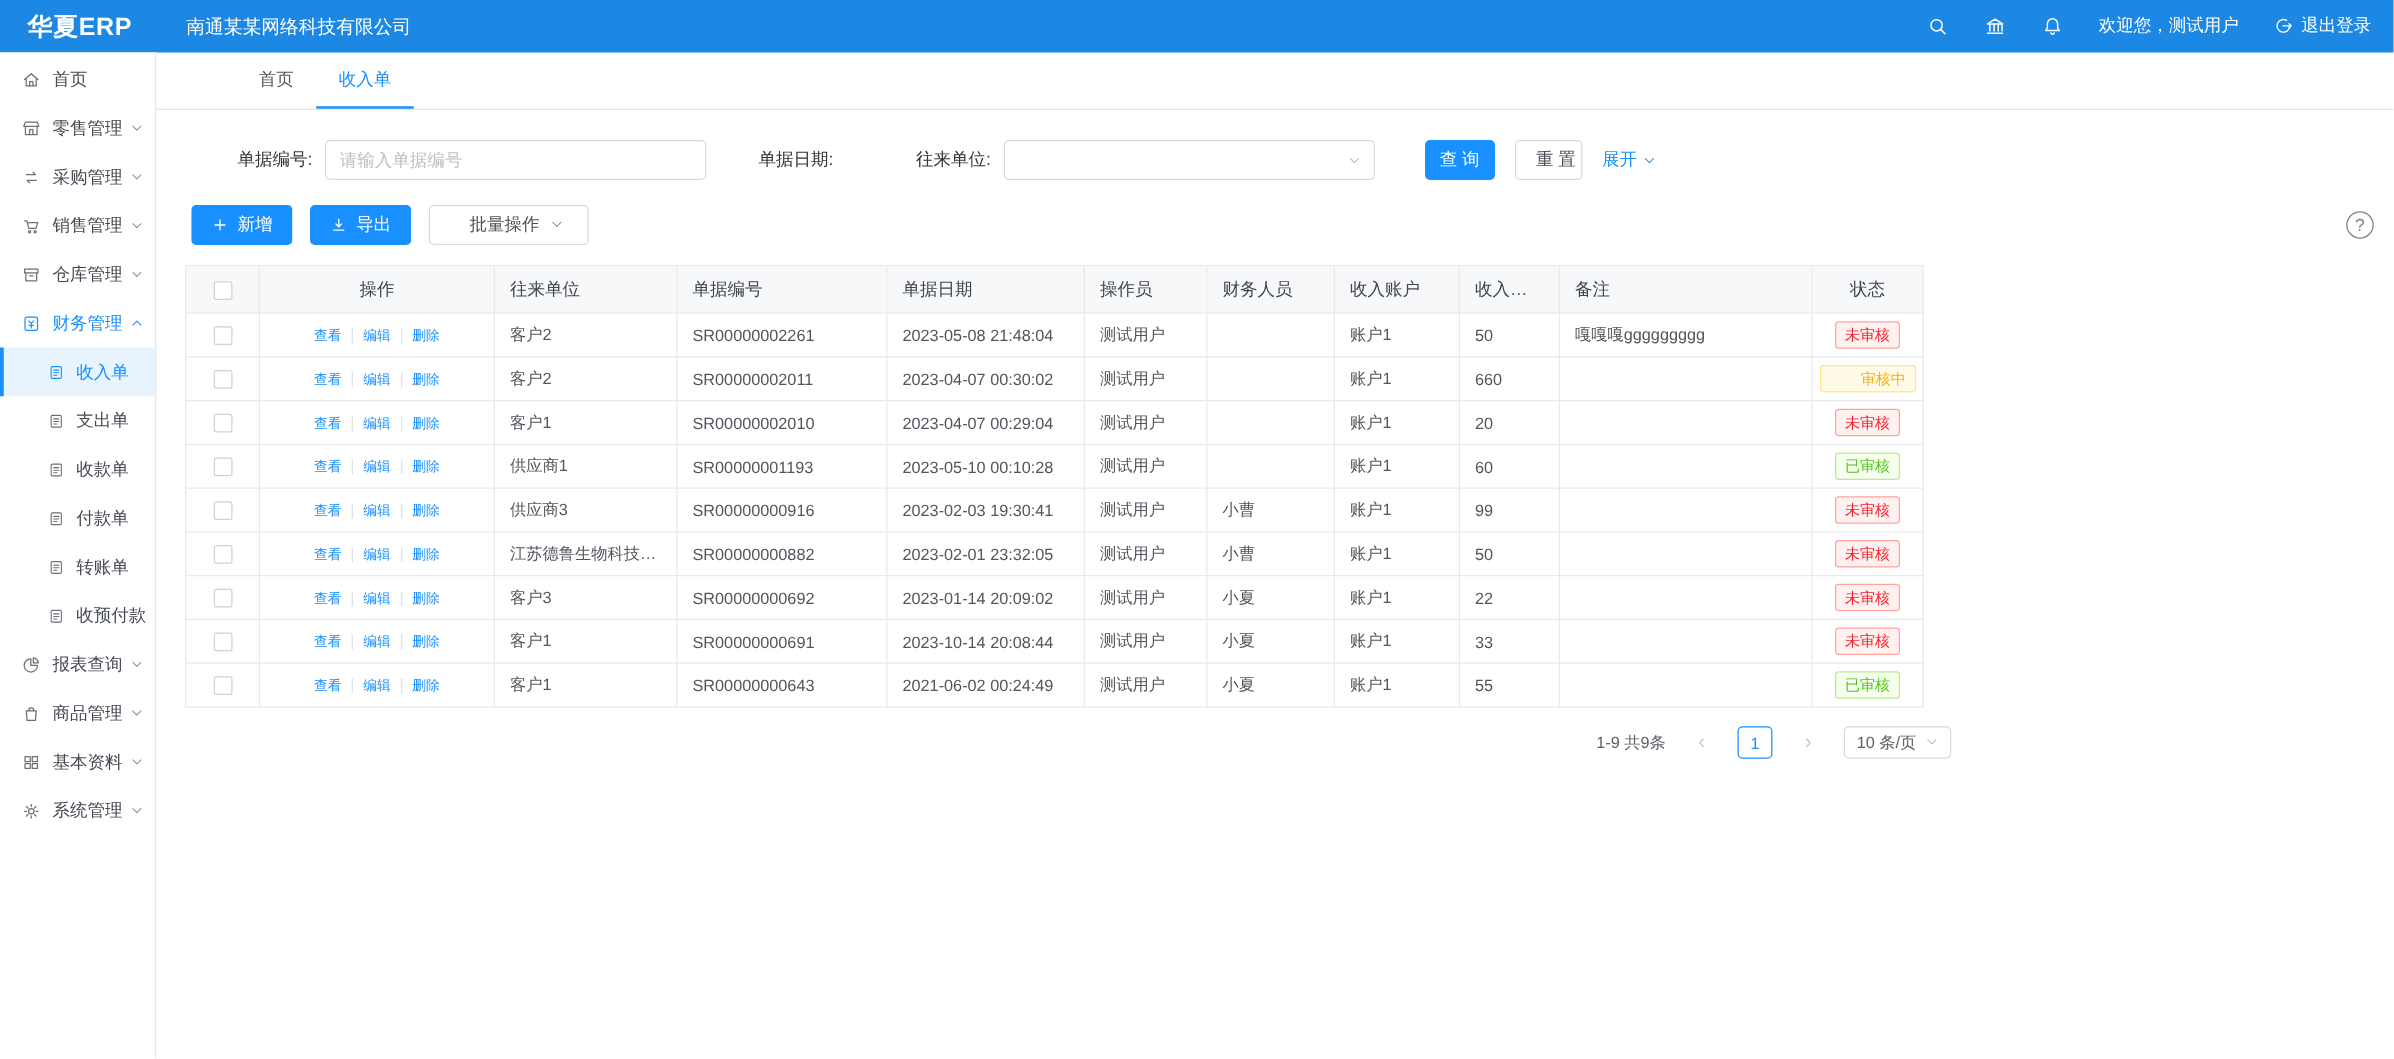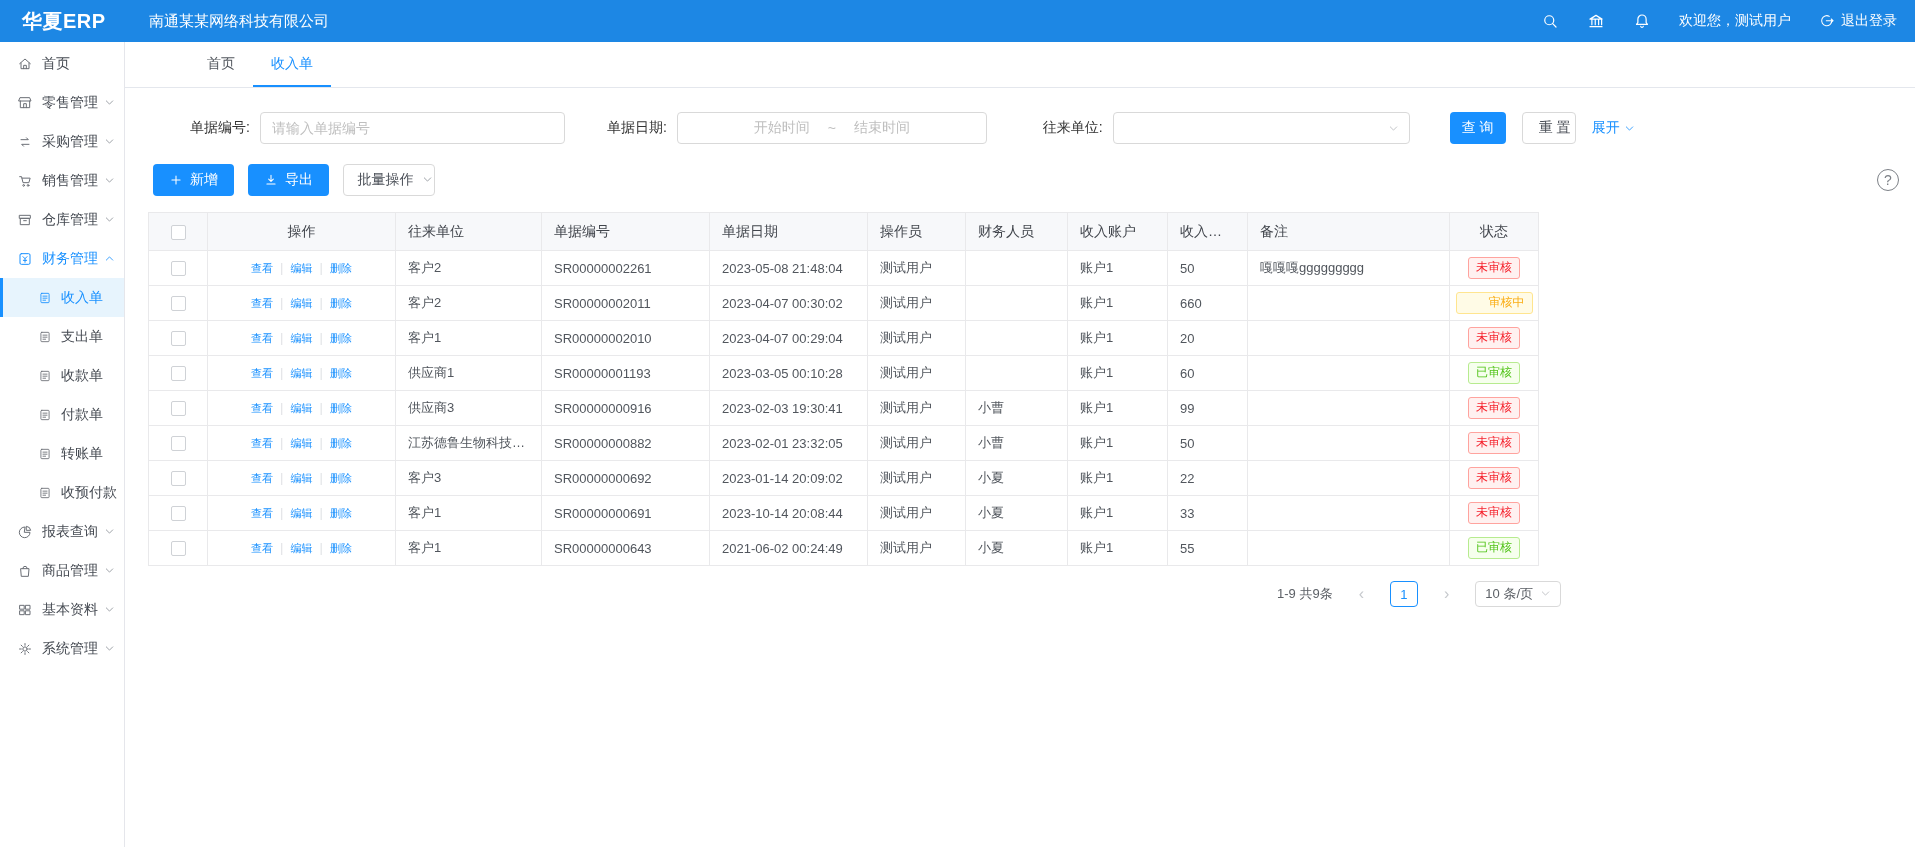--- a/index.html
+++ b/index.html
@@ -63,37 +63,37 @@
   .btn-reset { width:54px; margin-left:16px; }
   .link-expand { margin-left:16px; color:var(--accent); font-size:14px; display:inline-flex;
     align-items:center; gap:4px; cursor:pointer; }
   .link-expand svg { stroke:var(--accent); }
 
   
   .toolbar { display:flex; align-items:center; margin:20px 0 0 28px; height:32px; padding-right:16px; }
   .btn-ico { display:inline-flex; margin-right:7px; }
   .btn-ico svg { width:14px; height:14px; stroke:currentColor; fill:none; stroke-width:1.8; stroke-linecap:round; stroke-linejoin:round; }
   .btn-add { width:81px; } .btn-export { width:81px; margin-left:14px; }
-  .btn-batch { width:92px; margin-left:14px; gap:8px; }
+  .btn-batch { width:128px; margin-left:14px; gap:8px; }
   .btn-batch .chev svg { stroke:#8a8f96; }
   .help { margin-left:auto; width:22px; height:22px; border:1.5px solid #7d8187; border-radius:50%;
     color:#7d8187; font-size:14px; display:flex; align-items:center; justify-content:center; cursor:pointer; }
 
   
   .tablewrap { margin:16px 0 0 23px; }
   table { border-collapse:collapse; table-layout:fixed; width:1390px; }
   th, td { border:1px solid #e9e9eb; font-weight:normal; overflow:hidden; white-space:nowrap; text-overflow:ellipsis; }
   th { background:#f7f8fa; height:38px; font-size:14px; color:#41454c; font-weight:500; text-align:left; padding:0 12px; }
   td { height:35px; font-size:13px; color:#51565d; padding:0 12px; background:#fff; }
   th.center, td.center { text-align:center; padding:0 4px; }
   .ops a { color:var(--accent); text-decoration:none; font-size:11px; cursor:pointer; }
   .ops .sep { color:#e1e3e6; margin:0 7px; }
   input[type="checkbox"] { appearance:none; width:15px; height:15px; border:1px solid #cfd2d6;
     border-radius:2px; background:#fff; vertical-align:middle; cursor:pointer; }
-  .badge { display:inline-block; font-size:12px; line-height:18px; padding:1px 7px; border-radius:3px; border:1px solid;font-family:Liberation Mono, monospace; }
+  .badge { display:inline-block; font-size:12px; line-height:18px; padding:1px 7px; border-radius:3px; border:1px solid; }
   .badge.unapproved { color:var(--st-red); background:var(--st-red-bg); border-color:var(--st-red-bd); }
   .badge.pending { color:var(--st-orange); background:var(--st-orange-bg); border-color:var(--st-orange-bd);padding-left:32px; }
   .badge.approved { color:var(--st-green); background:var(--st-green-bg); border-color:var(--st-green-bd); }
 
   
   .pagination { width:1413px; margin-top:15px; display:flex; align-items:center; justify-content:flex-end;
     gap:24px; font-size:13px; color:#5c6066;text-align:right; }
   .pg-arrow { color:#c6c9cd; font-size:16px; line-height:1; cursor:default; padding:0 2px; }
   .pg-page { min-width:28px; height:26px; border:1px solid var(--accent); color:var(--accent); border-radius:4px;
     display:flex; align-items:center; justify-content:center; cursor:pointer; background:#fff; }
@@ -329,25 +329,20 @@
   <section class="content">
     <nav class="tabbar">
         <div class="tab">首页</div>
         <div class="tab active">收入单</div>
       </nav>
 
     <div class="filters">
       <span class="f-label">单据编号:</span>
       <input class="f-input" placeholder="请输入单据编号" style="">
       <span class="f-label gap42">单据日期:</span>
-      <div class="daterange">
-        <span>开始时间</span>
-        <span>~</span>
-        <span>结束时间</span>
-      </div>
       <span class="f-label gap56">往来单位:</span>
       <div class="select">
         <span class="chev">
           <svg viewBox="0 0 24 24">
               <path d="M5 8.5l7 7 7-7"></path>
             </svg>
           </span>
       </div>
       <button class="btn btn-primary btn-search">查 询</button>
       <button class="btn btn-plain btn-reset">重 置</button>
@@ -458,21 +453,21 @@
               <td>20</td>
               <td></td>
               <td class="center">
        <span class="badge unapproved">未审核</span></td>
             </tr>
             <tr>
               <td class="center"><input type="checkbox" style=""></td>
               <td class="center ops"><a>查看</a><span class="sep">|</span><a>编辑</a><span class="sep">|</span><a>删除</a></td>
               <td>供应商1</td>
               <td>SR00000001193</td>
-              <td>2023-03-05 00:10:28</td>
+              <td>2023-05-10 00:10:28</td>
               <td>测试用户</td>
               <td></td>
               <td>账户1</td>
               <td>60</td>
               <td></td>
               <td class="center">
        <span class="badge approved">已审核</span></td>
             </tr>
             <tr>
               <td class="center"><input type="checkbox" style=""></td>

